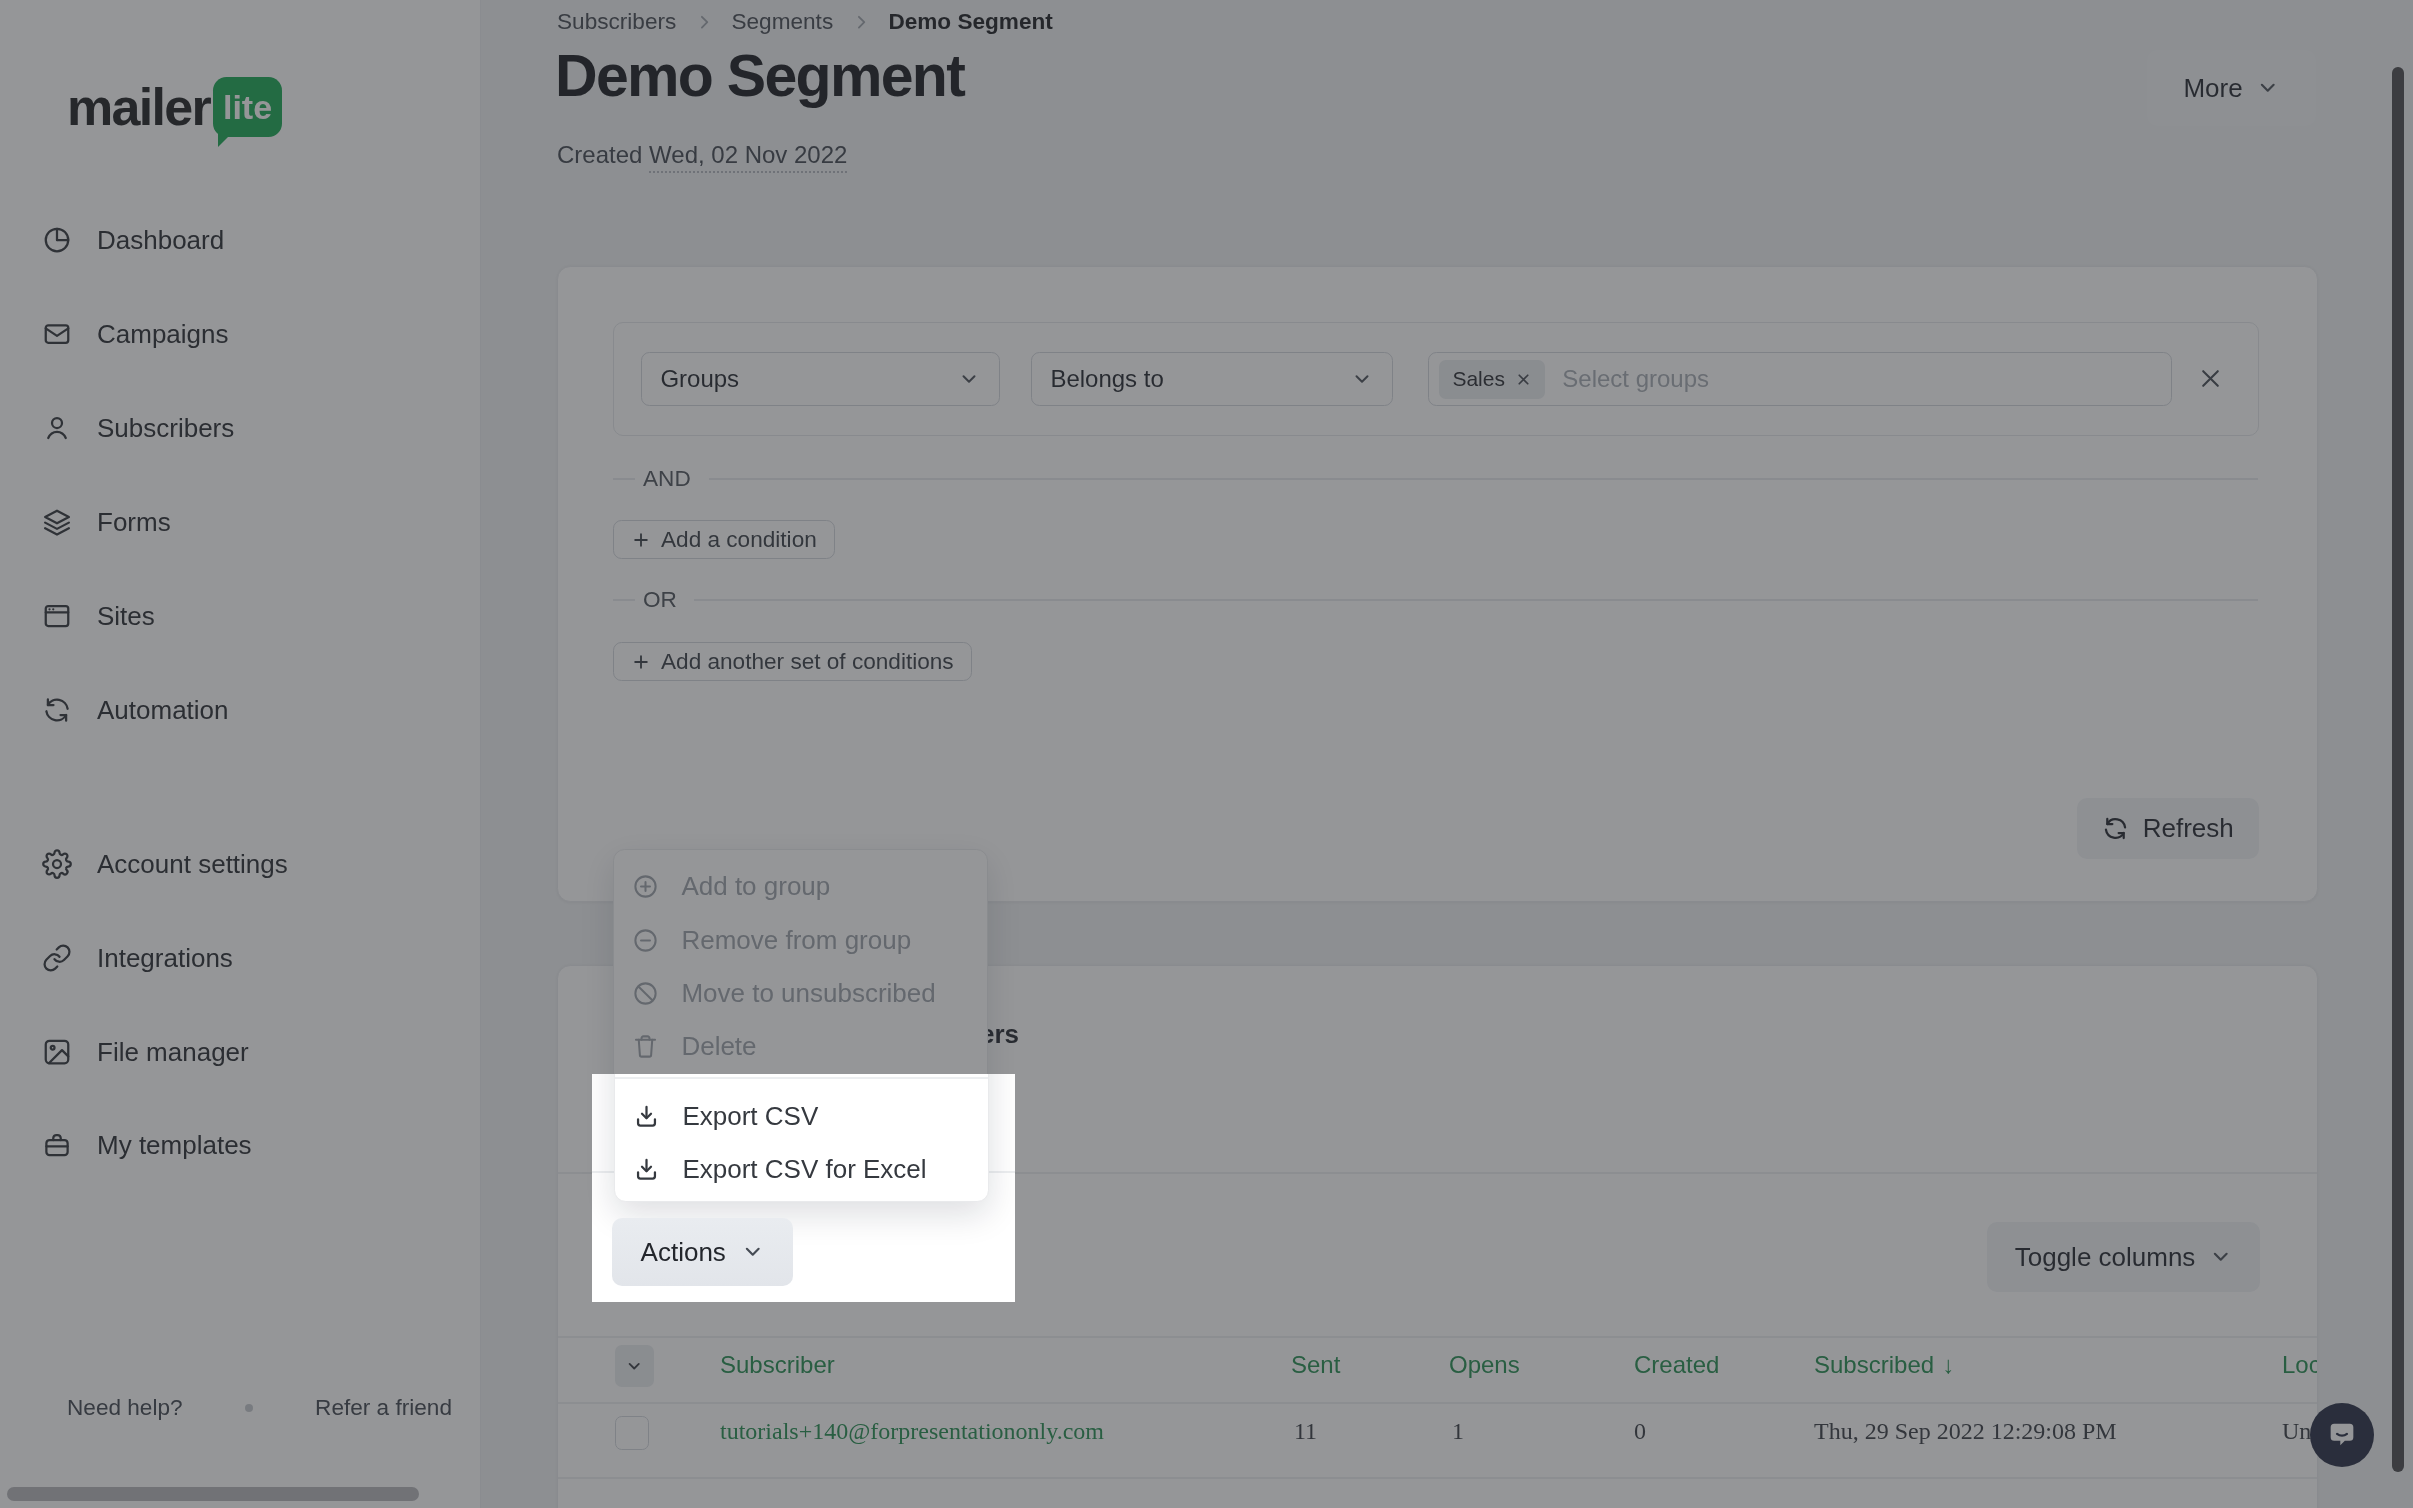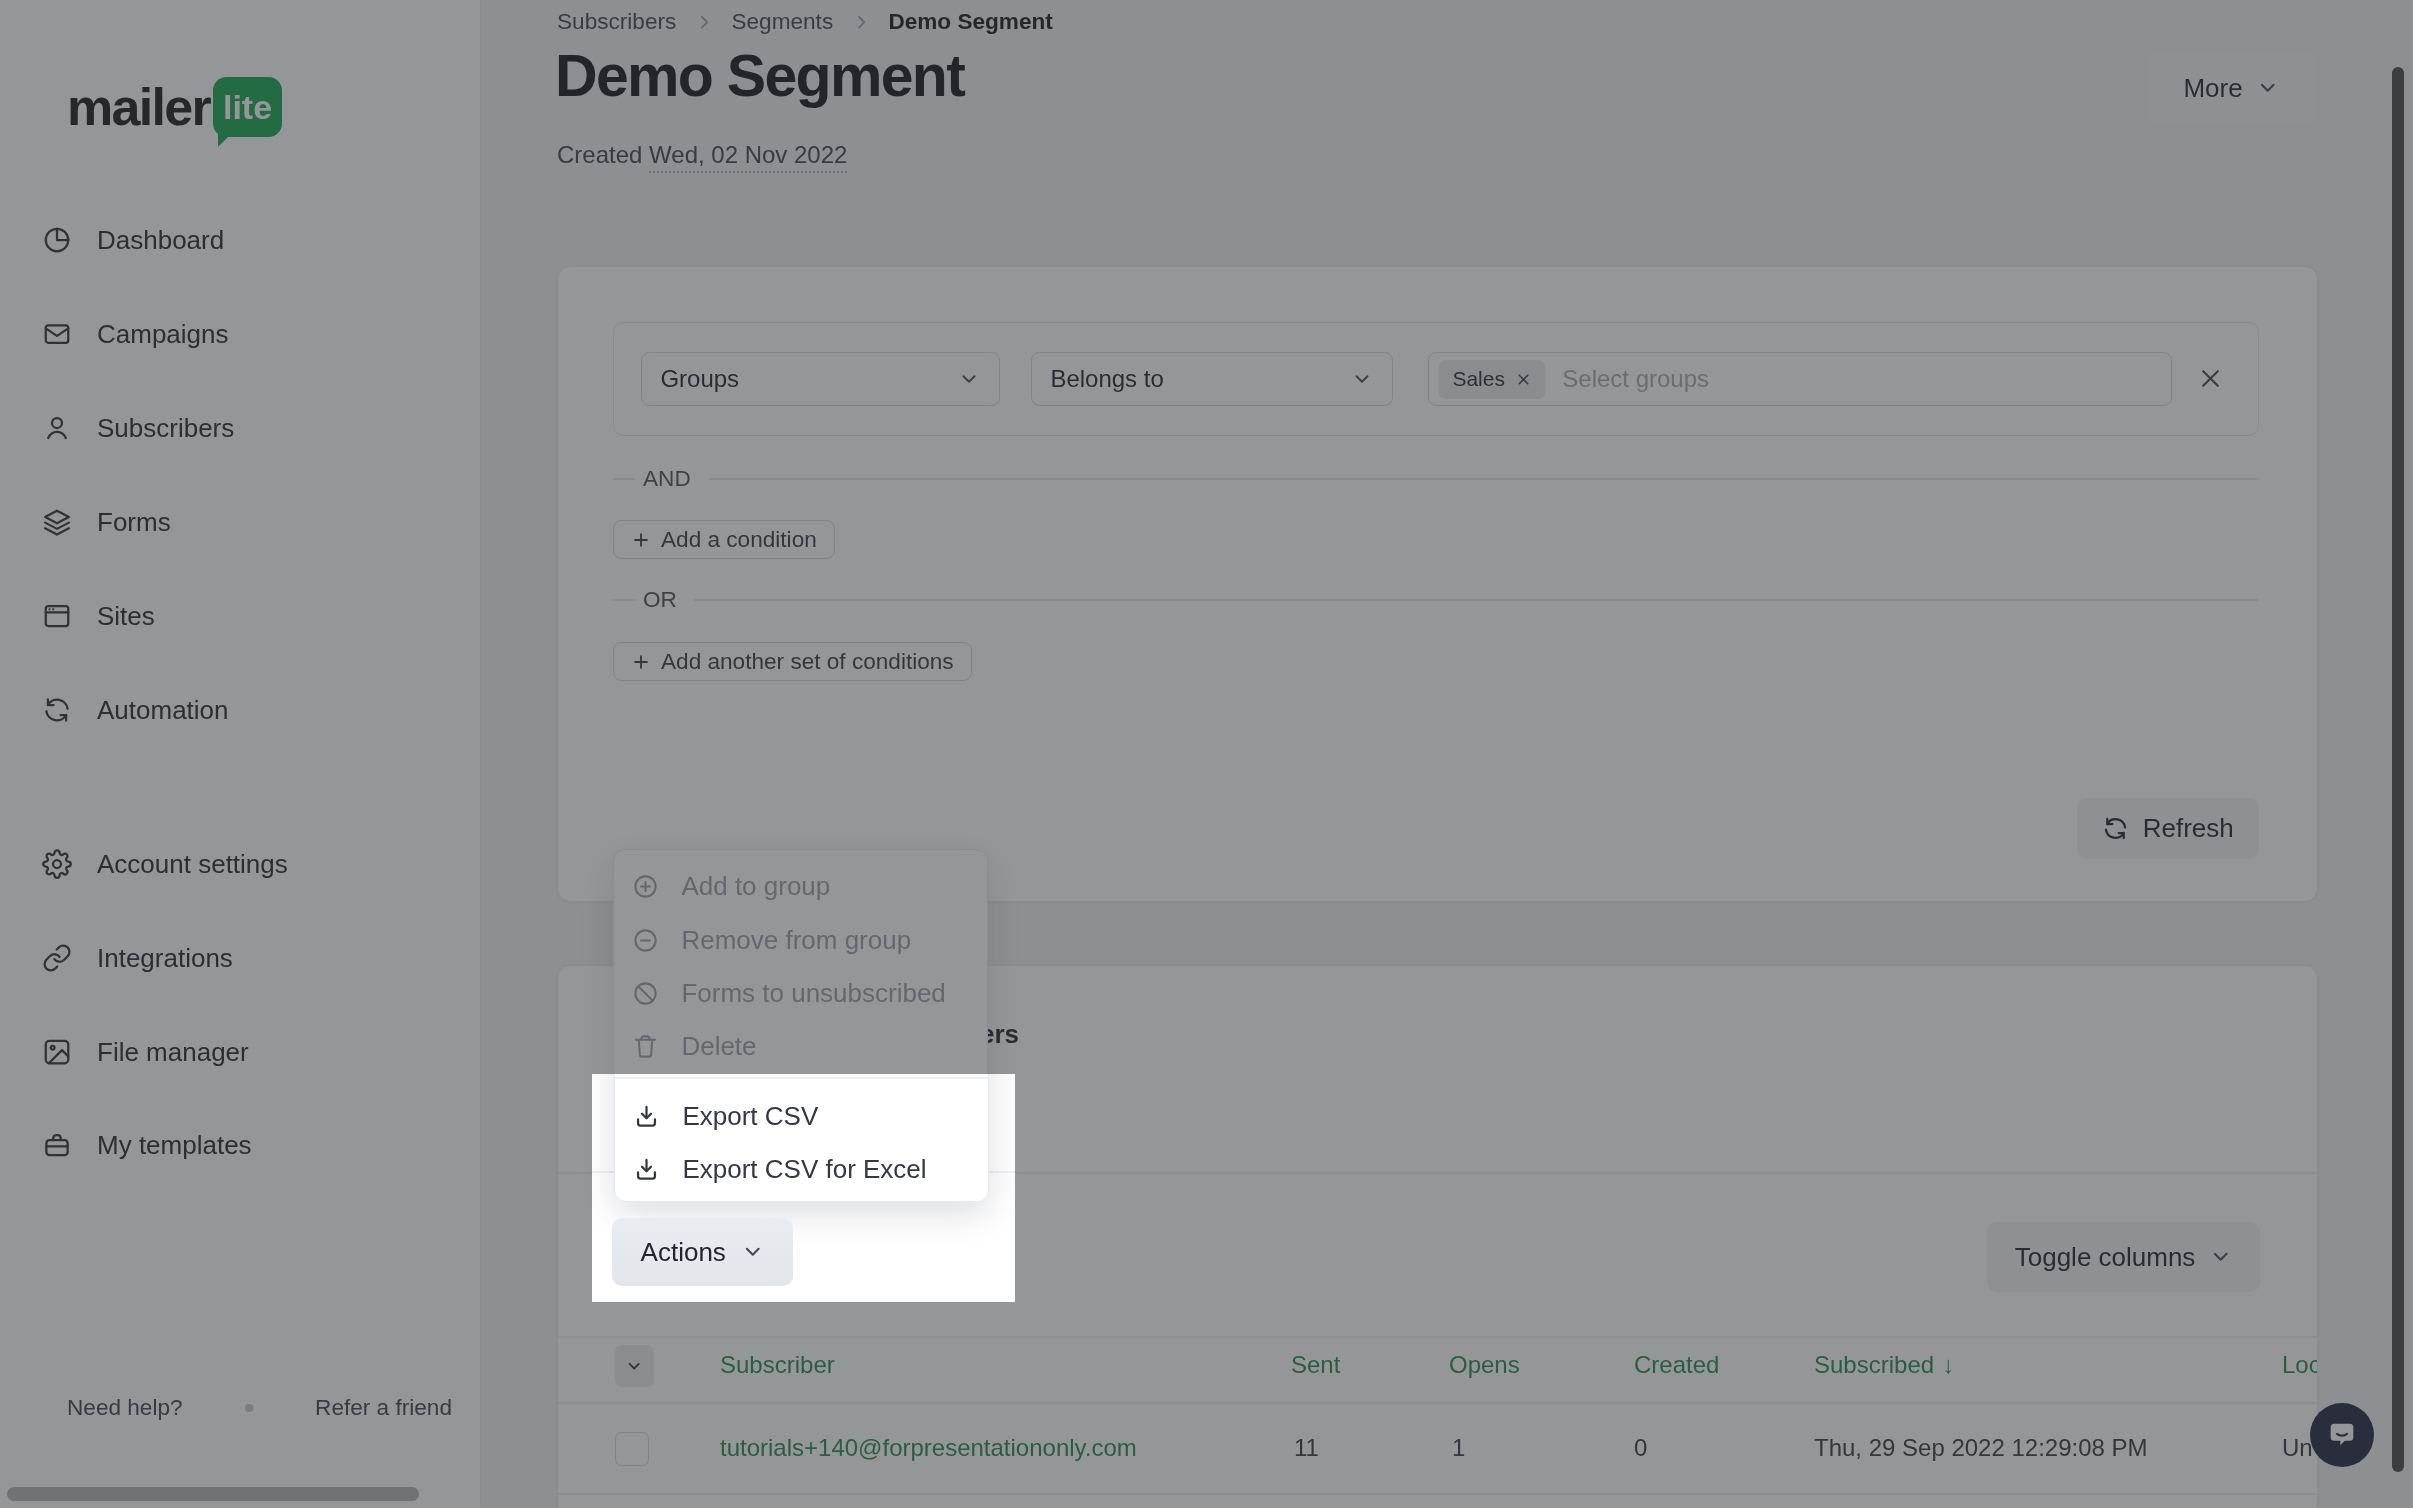--- a/index.html
+++ b/index.html
@@ -332,21 +332,21 @@
     <div class="abs th" style="left:733px;top:374px;height:50px;">Sent</div>
     <div class="abs th" style="left:891px;top:374px;height:50px;">Opens</div>
     <div class="abs th" style="left:1076px;top:374px;height:50px;">Created</div>
     <div class="abs th" style="left:1256px;top:374px;height:50px;">
       <span>Subscribed</span>
       <span>↓</span>
     </div>
     <div class="abs th" style="left:1724px;top:374px;height:50px;">Loc</div>
     <div class="abs hline" style="left:0;top:436px;width:1759px;"></div>
 
-    <div class="abs" style="left:0;top:436px;width:1759px;height:92px;">
+    <div class="abs" style="left:0;top:420px;width:1759px;height:92px;font-family:Liberation Serif, serif;">
       <div class="abs cb" style="left:57px;top:30px;width:32px;height:32px;"></div>
       <div class="abs td td-link" style="left:162px;top:22px;height:47px;">tutorials+140@forpresentationonly.com</div>
       <div class="abs td" style="left:736px;top:22px;height:47px;">11</div>
       <div class="abs td" style="left:894px;top:22px;height:47px;">1</div>
       <div class="abs td" style="left:1076px;top:22px;height:47px;">0</div>
       <div class="abs td" style="left:1256px;top:22px;height:47px;">Thu, 29 Sep 2022 12:29:08 PM</div>
       <div class="abs td" style="left:1724px;top:22px;height:47px;">Un</div>
       <div class="abs hline" style="left:0;top:91px;width:1759px;"></div>
     </div>
   </div>
@@ -370,21 +370,21 @@
         </span>
       <span>Remove from group</span>
     </div>
     <div class="menu-item disabled" style="top:116px;">
       <span>
           <svg width="27" height="27" viewBox="0 0 24 24" fill="none" stroke="currentColor" stroke-width="1.8" stroke-linecap="round">
             <circle cx="12" cy="12" r="9"></circle>
             <path d="M5.7 5.7l12.6 12.6"></path>
           </svg>
         </span>
-      <span>Forms to unsubscribed</span>
+      <span>Move to unsubscribed</span>
     </div>
     <div class="menu-item disabled" style="top:169px;">
       <span>
           <svg width="27" height="27" viewBox="0 0 24 24" fill="none" stroke="currentColor" stroke-width="1.8" stroke-linecap="round" stroke-linejoin="round">
             <path d="M3.5 6h17"></path>
             <path d="M8.5 6V4.5A1.5 1.5 0 0 1 10 3h4a1.5 1.5 0 0 1 1.5 1.5V6"></path>
             <path d="M6 6l1 13.5A1.5 1.5 0 0 0 8.5 21h7a1.5 1.5 0 0 0 1.5-1.5L18 6"></path>
           </svg>
         </span>
       <span>Delete</span>

